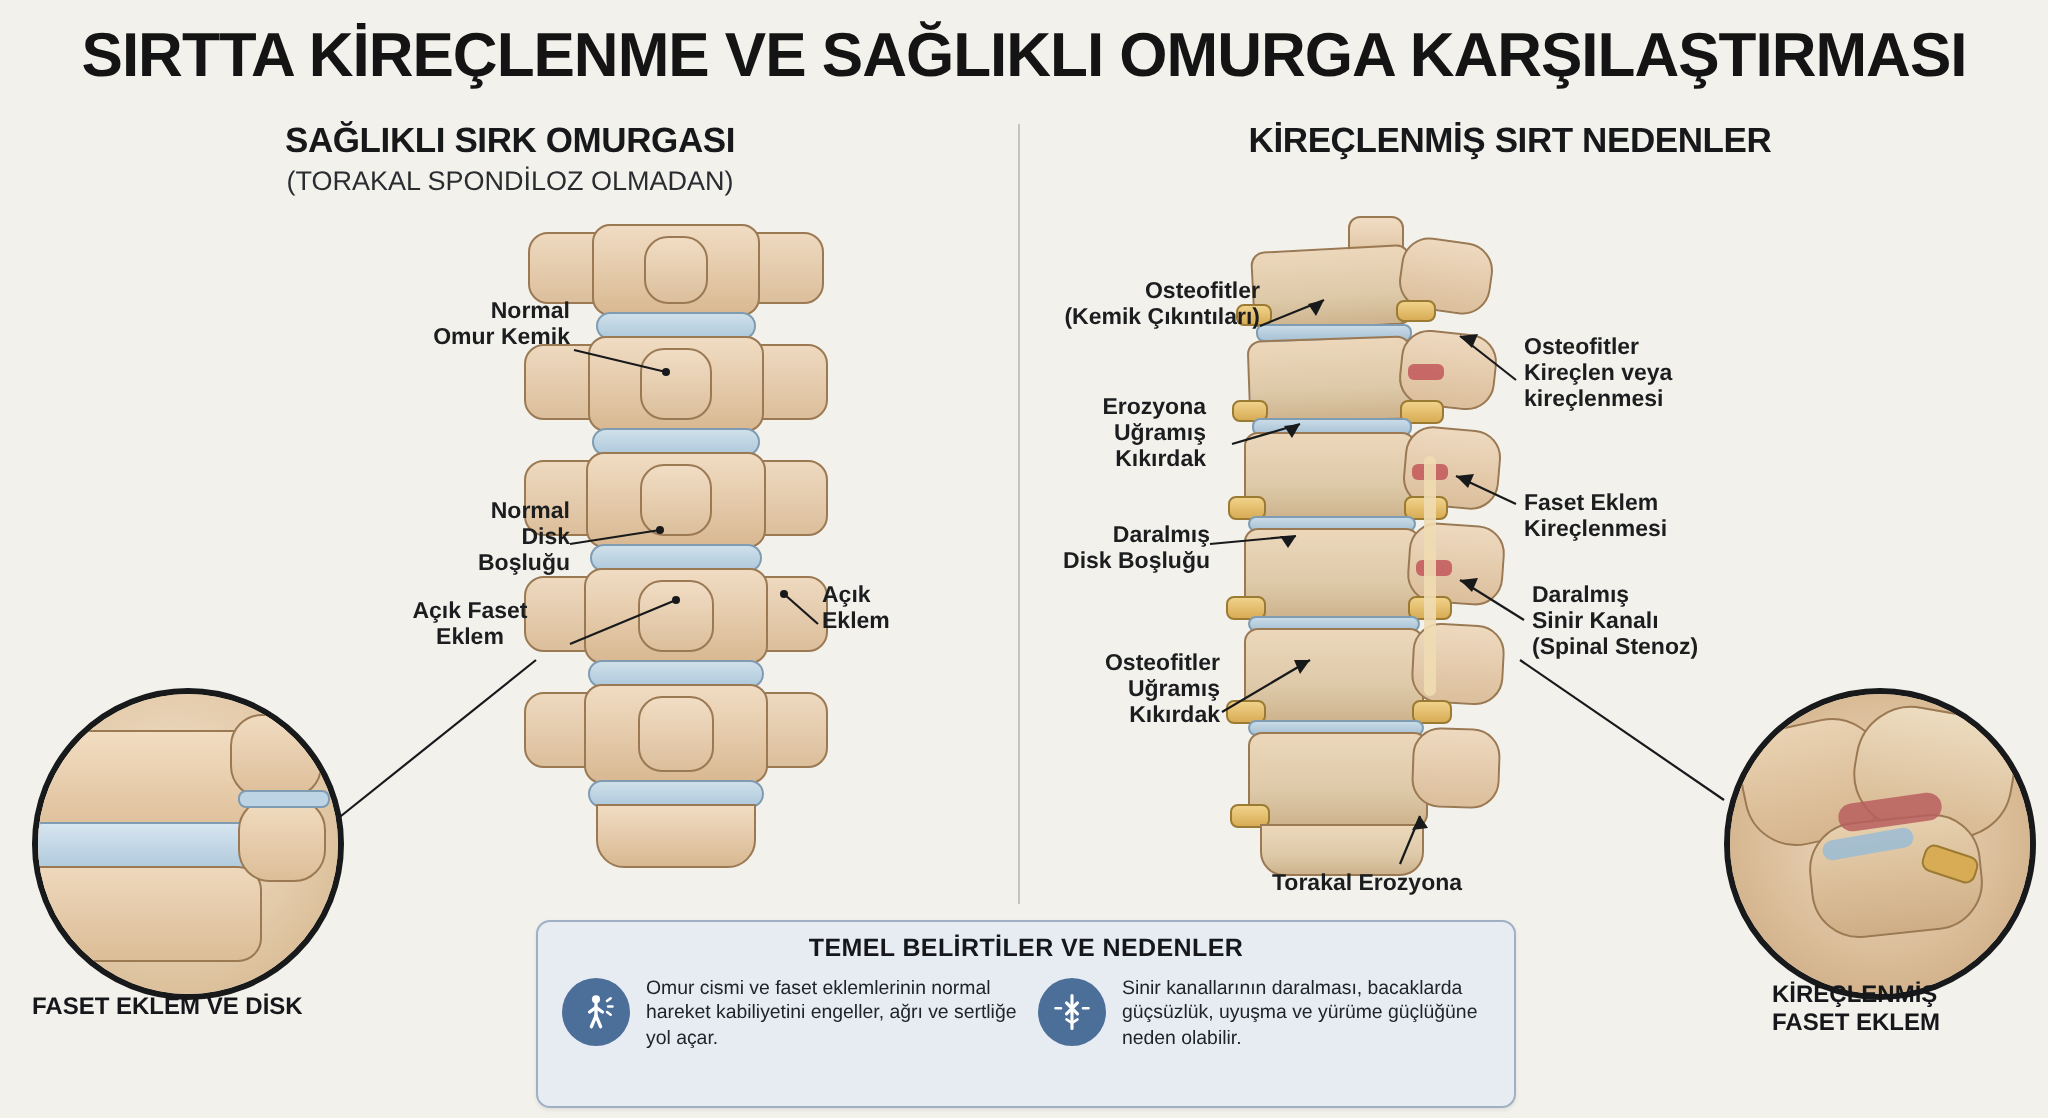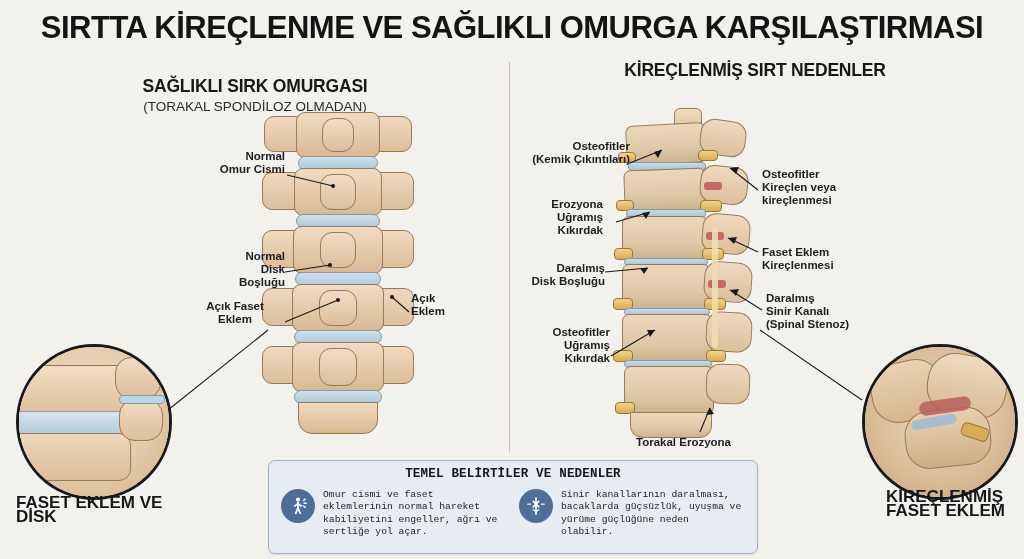--- a/index.html
+++ b/index.html
@@ -19,21 +19,21 @@
     font-size:31px;font-weight:bold;letter-spacing:-0.5px;
     color:#141414;
     white-space:nowrap;
   }
 
   
   .col-head{position:absolute;text-align:center;}
   .col-head .h1{font-size:17.5px;font-weight:bold;color:#16181a;letter-spacing:-0.2px;}
   .col-head .h2{font-size:13.5px;font-weight:normal;color:#2a2d30;margin-top:2px;}
 
-  #head-left{left:40px;top:60px;width:430px;margin-top:16px;}
+  #head-left{left:40px;top:60px;width:430px;}
   #head-right{left:520px;top:60px;width:470px;}
 
   
   .divider{
     position:absolute;left:509px;top:62px;width:1px;height:390px;
     background:#c7c3bb;
   }
 
   
   .lbl{
@@ -48,31 +48,30 @@
 
   
   .circle{
     position:absolute;border-radius:50%;
     border:3px solid #17191b;overflow:hidden;
     background:#e8d9c6;
   }
   #circle-left{left:16px;top:344px;width:150px;height:150px;}
   #circle-right{left:862px;top:344px;width:150px;height:150px;}
   .circle-cap{
-    position:absolute;font-size:17px;font-weight:bold;color:#15171a;line-height:14px;
+    position:absolute;font-size:12px;font-weight:bold;color:#15171a;line-height:14px;
   }
   #cap-left{left:16px;top:496px;width:180px;}
   #cap-right{left:886px;top:490px;width:130px;text-align:left;}
 
   
   .panel{
     position:absolute;left:268px;top:460px;width:488px;height:92px;
     background:#e7ecf3;border:1px solid #9fb0c4;border-radius:7px;
     box-shadow:0 1px 2px rgba(0,0,0,.08);
-    font-family:Liberation Mono, monospace;
   }
   .panel-title{
     position:absolute;top:6px;left:0;width:488px;text-align:center;
     font-size:12.5px;font-weight:bold;color:#15171a;letter-spacing:.2px;
   }
   .panel-col{position:absolute;top:28px;display:flex;gap:8px;align-items:flex-start;}
   #pcol1{left:12px;width:228px;}
   #pcol2{left:250px;width:228px;}
   .p-icon{
     width:34px;height:34px;border-radius:50%;
@@ -246,21 +245,21 @@
       <polygon points="655,330 647,330 650,337"></polygon>
       <polygon points="730,168 736,174 739,167"></polygon>
       <polygon points="728,238 734,244 737,237"></polygon>
       <polygon points="730,290 736,296 739,289"></polygon>
       <polygon points="710,408 706,415 714,414"></polygon>
     </g>
   </svg>
 
   <div class="lbl r" id="l-left-0" style="left:190px;top:150px;width:95px;">
     <span style="white-space:pre-line;">Normal
-Omur Cismi</span>
+Omur Kemik</span>
   </div>
   <div class="lbl r" id="l-left-1" style="left:185px;top:250px;width:100px;">
     <span style="white-space:pre-line;margin-left:40px;">Normal Disk
 Boşluğu</span>
   </div>
   <div class="lbl r" id="l-left-2" style="left:185px;top:300px;width:100px;text-align:center;">
     <span style="white-space:pre-line;">Açık Faset
 Eklem</span>
   </div>
   <div class="lbl" id="l-left-3" style="left:411px;top:292px;width:70px;">

